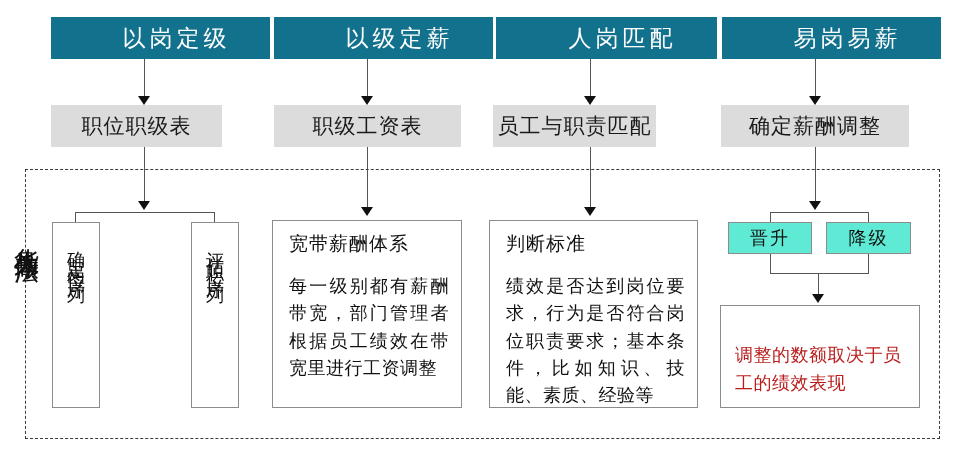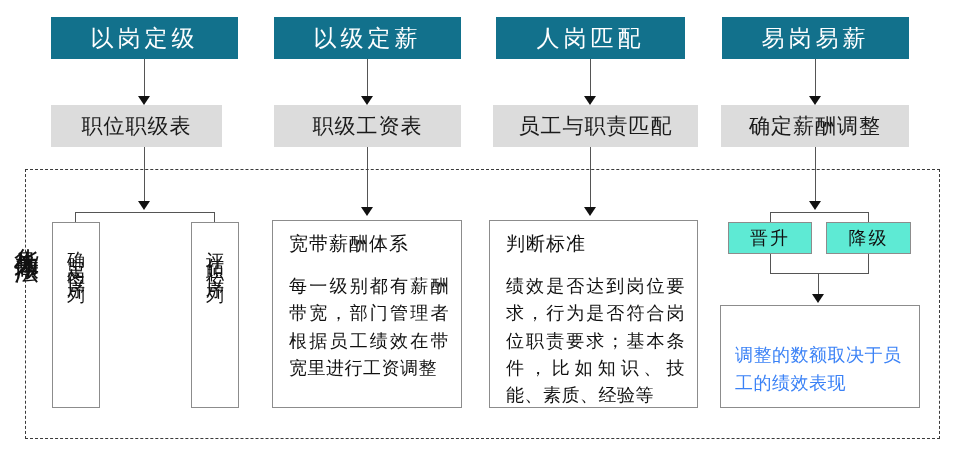--- a/index.html
+++ b/index.html
@@ -15,20 +15,21 @@
   
   .hdr{
     position:absolute;
     background:#12718c;
     color:#ffffff;
     display:flex;align-items:center;justify-content:center;
     font-size:23px;
     letter-spacing:4px;
     font-weight:400;
     height:42px;
+    padding-left:32px;
   }
   
   .gray{
     position:absolute;
     background:#dcdcdc;
     color:#1a1a1a;
     display:flex;align-items:center;justify-content:center;
     font-size:21px;
     letter-spacing:1px;
     height:42px;
@@ -89,21 +90,21 @@
     border:1.3px solid #8c8c8c;
     background:#fff;
     box-sizing:border-box;
   }
   .pbox .ptext{
     position:absolute;
     left:14px;right:12px;top:36px;
     font-size:18px;
     line-height:1.55;
     letter-spacing:0.5px;
-    color:#3b82f6;
+    color:#b91c1c;
   }
   
   .dashed{
     position:absolute;
     border:1.6px dashed #3a3a3a;
     box-sizing:border-box;
     background:transparent;
   }
   
   .vlabel{
@@ -165,21 +166,21 @@
   <div class="obox" style="left:272px;top:220px;width:190px;height:188px;">
     <div class="title">宽带薪酬体系</div>
     <div class="body">每一级别都有薪酬带宽，部门管理者根据员工绩效在带宽里进行工资调整</div>
   </div>
 
   <div class="hdr" style="left:496px;top:17px;width:189px;">人岗匹配</div>
 
   <div class="vline" style="left:590px;top:59px;height:39px;"></div>
   <div class="arrow" style="left:584px;top:96px;"></div>
 
-  <div class="gray" style="left:493px;top:105px;width:205px;">员工与职责匹配</div>
+  <div class="gray" style="left:493px;top:105px;width:163px;">员工与职责匹配</div>
 
   <div class="vline" style="left:590px;top:147px;height:63px;"></div>
   <div class="arrow" style="left:584px;top:207px;"></div>
 
   <div class="obox" style="left:489px;top:220px;width:209px;height:188px;">
     <div class="title">判断标准</div>
     <div class="body">绩效是否达到岗位要求，行为是否符合岗位职责要求；基本条件，比如知识、技能、素质、经验等</div>
   </div>
 
   <div class="hdr" style="left:722px;top:17px;width:187px;">易岗易薪</div>

